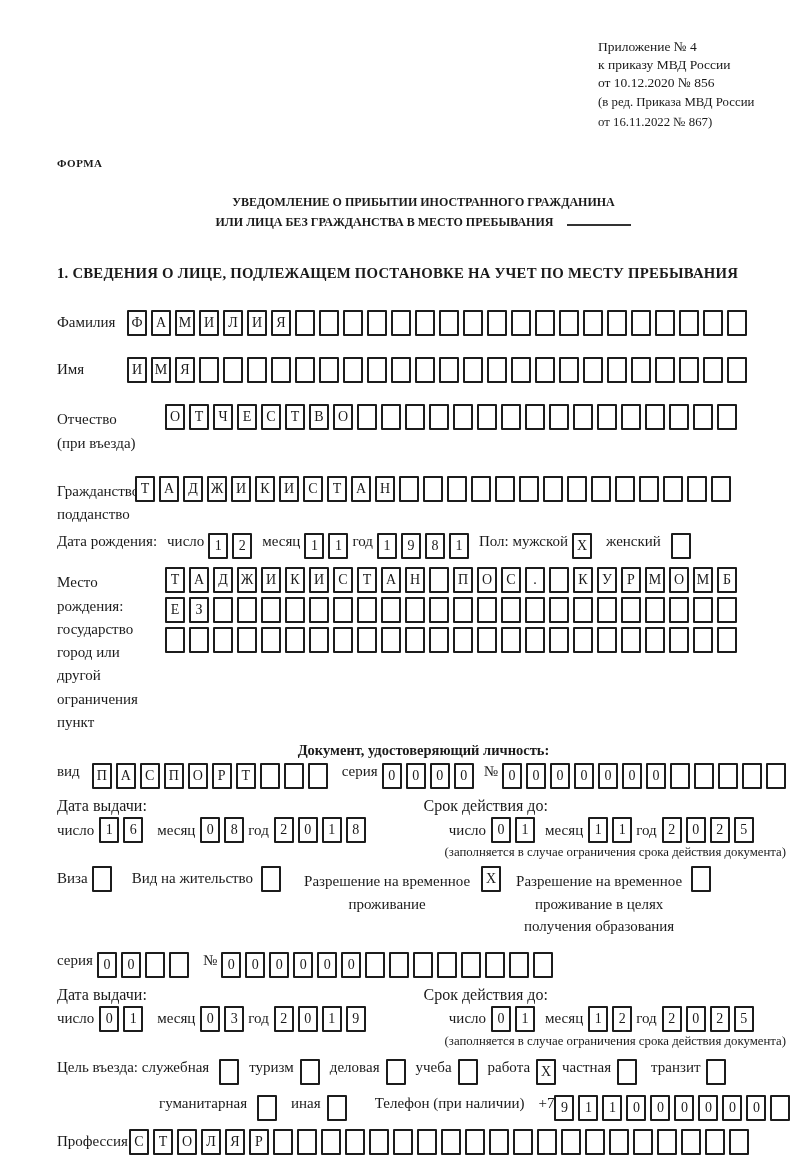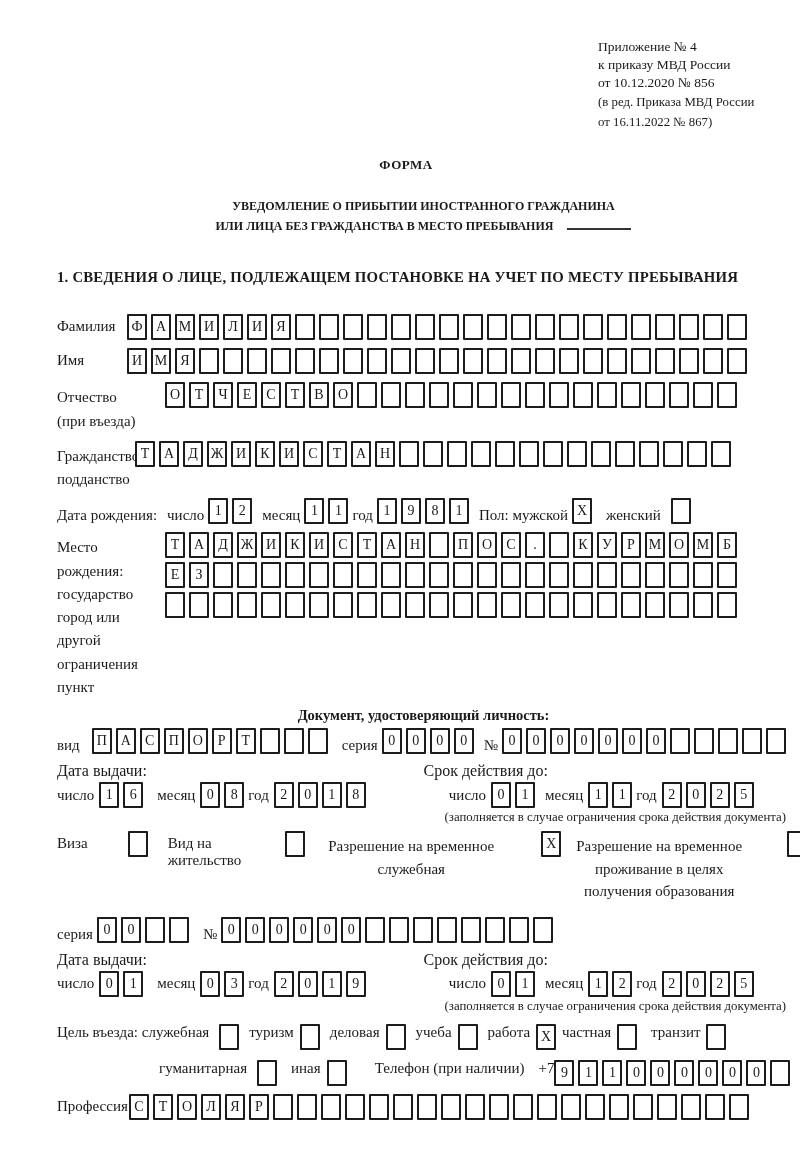--- a/index.html
+++ b/index.html
@@ -8,69 +8,69 @@
     width:800px; min-height:1163px;
     color:#1a1a1a;
     font-family:"Liberation Serif", serif;
     font-size:15px;
   }
   .page { width:800px; min-height:1163px; padding:38px 10px 20px 57px; position:relative; }
 
   
   .hdr-block { margin-left:auto; width:192px; line-height:1.32; font-size:13.5px; }
   .hdr-block .red { font-size:12.8px; margin-top:3px; }
-  .forma { text-align:center; margin:26px 35px 0 0; font-weight:bold; font-size:13px; letter-spacing:.5px; }
+  .forma { text-align:left; margin:26px 35px 0 0; font-weight:bold; font-size:11px; letter-spacing:.5px; }
 
   
   .title { text-align:center; font-weight:bold; font-size:12px; margin-top:24px; line-height:1.55; }
   .blank-line { display:inline-block; width:64px; border-bottom:2.5px solid #333; height:14px; margin-left:14px; }
 
   .sec-heading { font-weight:bold; font-size:14.8px; margin-top:34px; letter-spacing:.2px; }
 
   
   .cellrow { display:inline-flex; flex-wrap:nowrap; }
   .cell {
     display:inline-block; width:20px; height:26px; margin-right:4px;
     border:2px solid #1c1c1c; border-radius:1px;
     text-align:center; font-size:14px; line-height:22px; flex:0 0 auto;
     background:#fff;
   }
   .checkbox { margin-right:0; }
 
-  .frow { display:flex; align-items:flex-start; margin-top:8px; }
+  .frow { display:flex; align-items:flex-start; margin-top:21px; }
   .frow .flabel { flex:0 0 auto; padding-top:4px; }
   .lbl-col { line-height:1.55; padding-top:3px; }
   .stack > .cellrow { display:flex; margin-bottom:4px; }
 
   .w70  { width:70px; }
   .w108 { width:108px; }
   .w78  { width:78px; }
 
-  .inline-row { display:flex; align-items:flex-end; margin-top:7px; }
+  .inline-row { display:flex; align-items:flex-start; margin-top:7px; }
   .inline-row .t { padding:0 4px 0 0; white-space:nowrap; }
   .gap6 { margin-left:6px; } .gap10 { margin-left:10px; } .gap14 { margin-left:14px; }
   .gap20 { margin-left:20px; } .gap28 { margin-left:28px; }
 
   .center-bold { text-align:center; font-weight:bold; font-size:14.5px; margin-top:10px; }
 
   
   .date-heads { display:flex; margin-top:8px; }
   .date-heads .dh { width:50%; text-align:left; font-size:16px; }
   .date-vals { display:flex; align-items:center; margin-top:2px; }
   .dgroup { display:inline-flex; align-items:center; }
   .dgroup .dl { padding-right:5px; white-space:nowrap; }
   .half-l { width:48%; }
   .half-r { width:52%; }
   .note-right { text-align:right; font-size:12.8px; margin-top:2px; padding-right:4px; }
 
   .plain { margin-top:10px; line-height:1.6; }
 
   
   .permit-row { display:flex; align-items:flex-start; margin-top:6px; }
-  .permit-item { display:flex; align-items:flex-start;gap:36px; }
+  .permit-item { display:flex; align-items:flex-start; }
   .permit-item .plabel { padding-top:4px; }
   .permit-item .centered { text-align:center; line-height:1.5; }
   .permit-item .checkbox { margin-left:8px; }
   .pw165 { width:172px; } .pw178 { width:168px; }
 
   .purpose-row { display:flex; align-items:flex-start; margin-top:10px; flex-wrap:nowrap; }
   .purpose-row .t { white-space:nowrap; }
 </style>
 </head>
 <body>
@@ -431,21 +431,21 @@
   <div class="permit-row">
     <span class="permit-item">
       <span class="plabel">Виза</span>
       <span class="cell checkbox" style="margin-left:4px;"></span>
     </span>
     <span class="permit-item gap20">
       <span class="plabel">Вид на жительство</span>
       <span class="cell checkbox gap14"></span>
     </span>
     <span class="permit-item gap20">
-      <span class="plabel centered pw165">Разрешение на временное служебная</span>
+      <span class="plabel centered pw165">Разрешение на временное проживание</span>
       <span class="cell checkbox">X</span>
     </span>
     <span class="permit-item gap14">
       <span class="plabel centered pw178">Разрешение на временное проживание в целях получения образования</span>
       <span class="cell checkbox"></span>
     </span>
   </div>
 
   <div class="inline-row" style="margin-top:14px;">
     <span class="t">серия</span>

